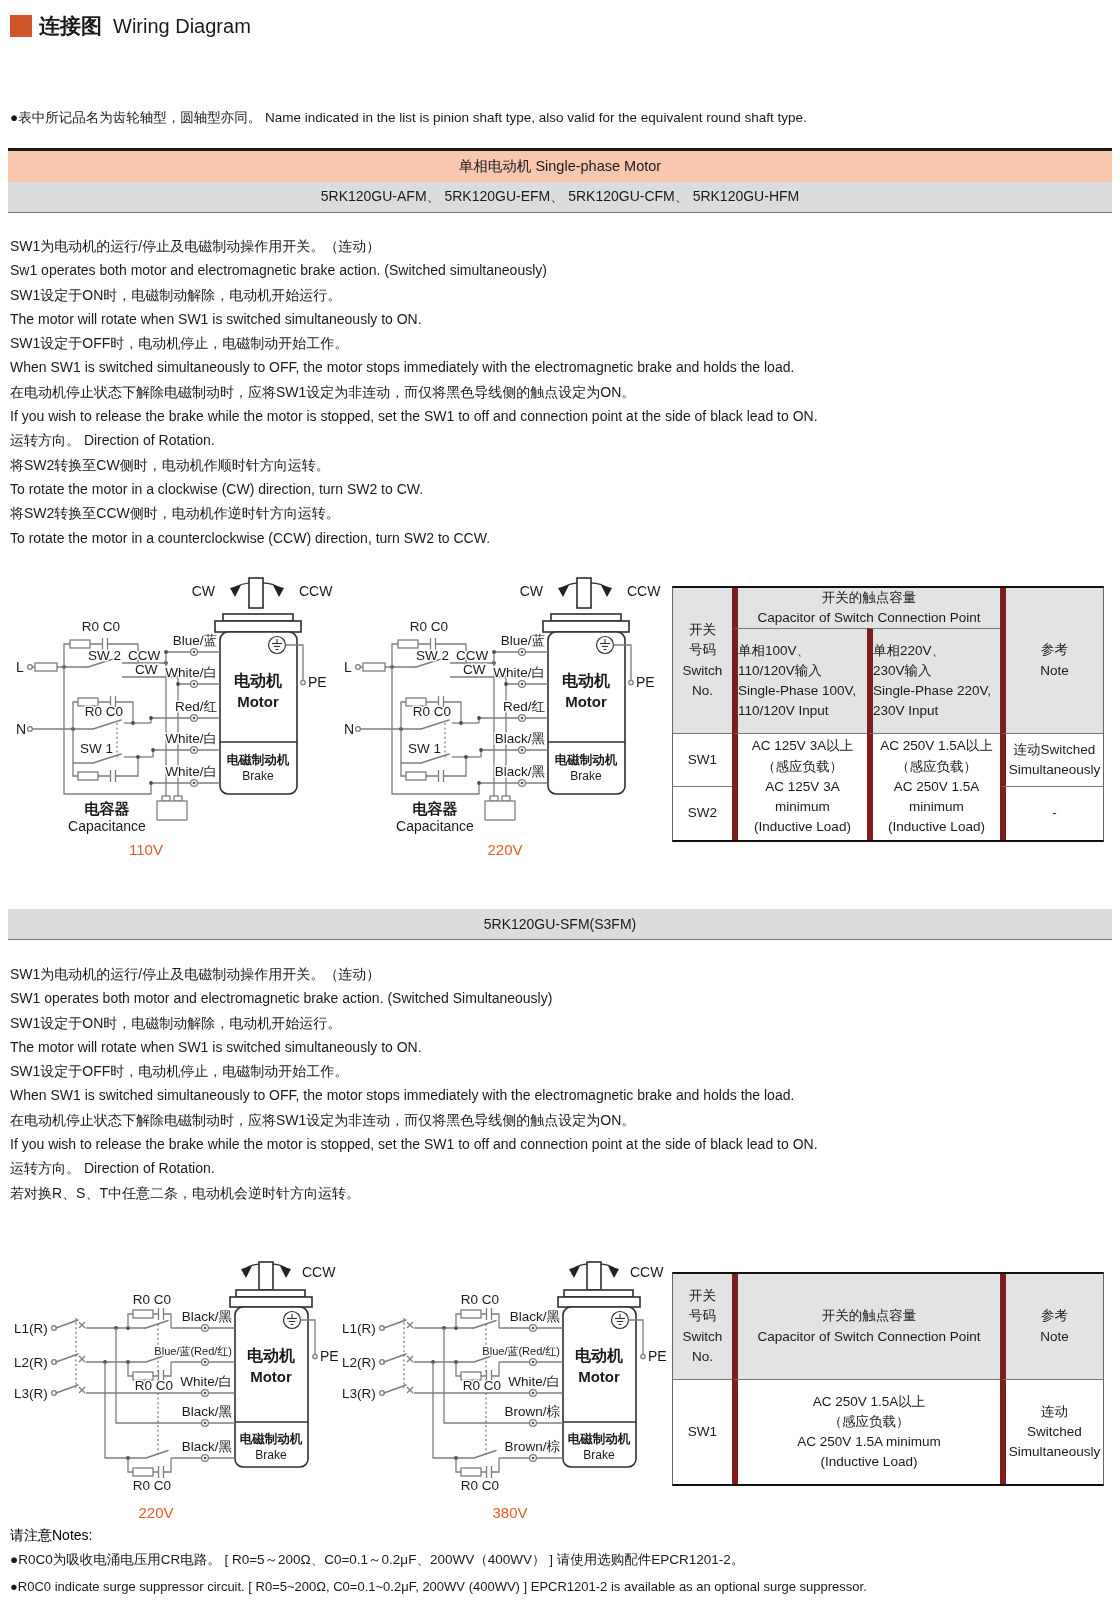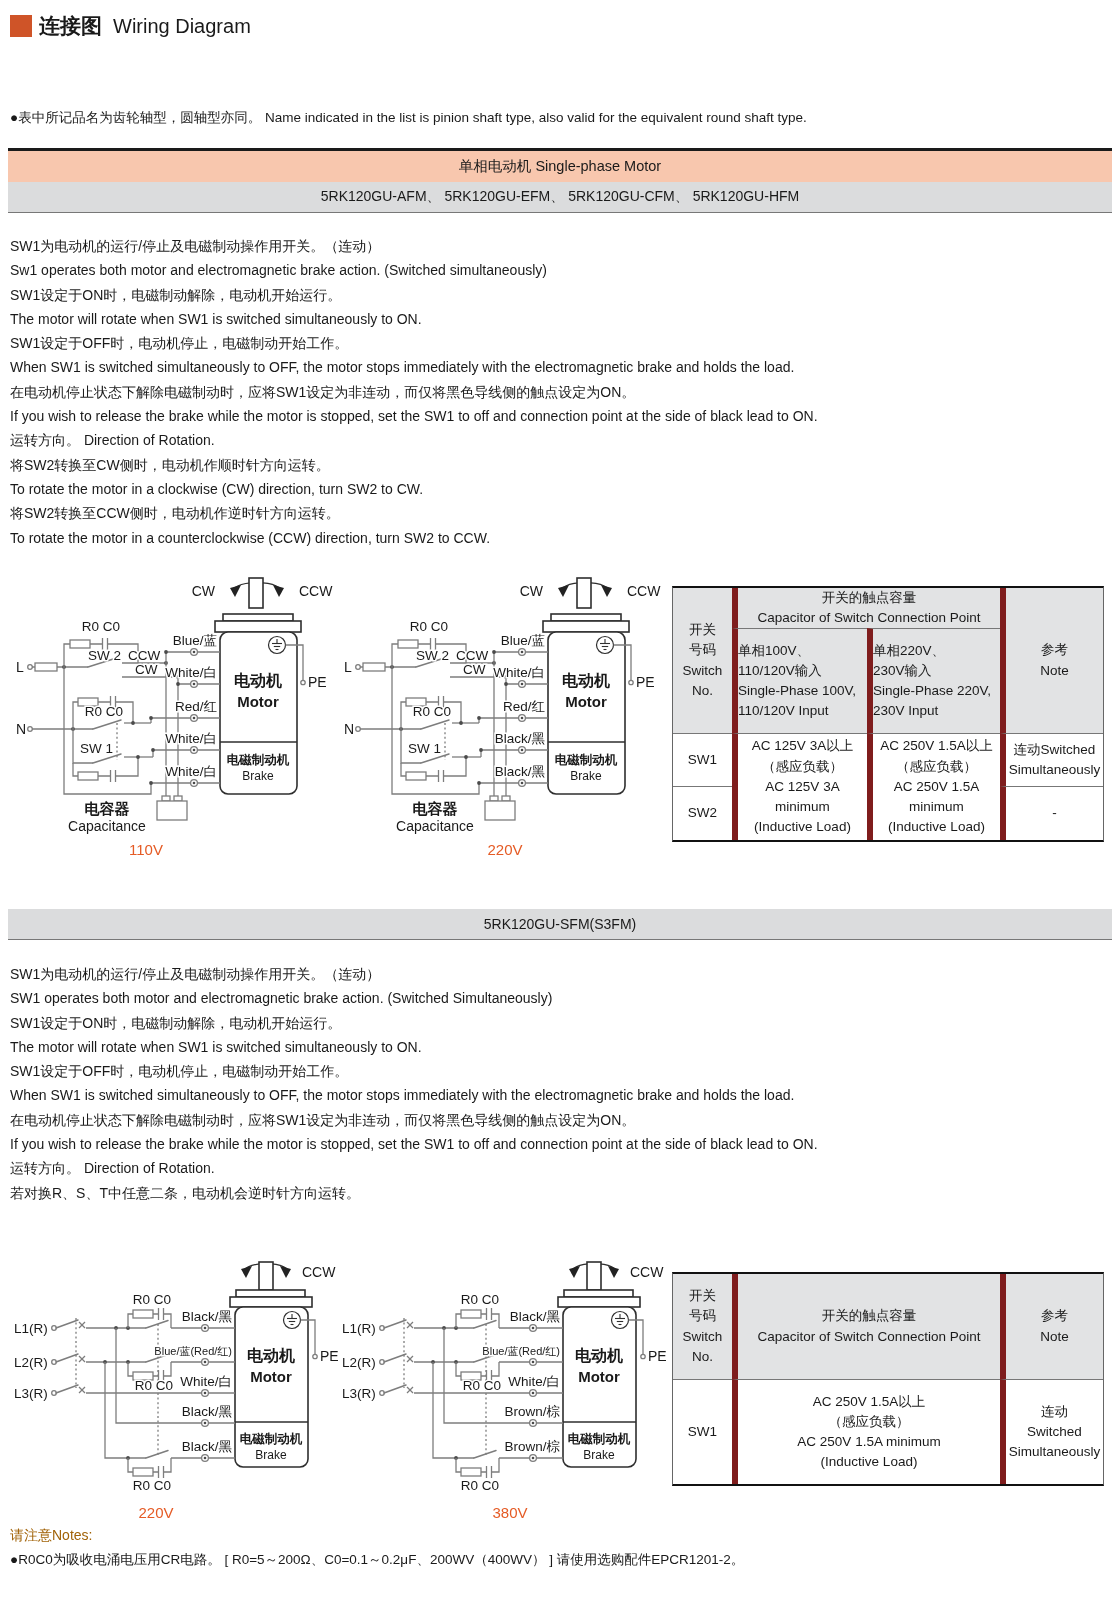--- a/index.html
+++ b/index.html
@@ -19,21 +19,21 @@
           display:flex;align-items:center;justify-content:center;font-size:14.5px;}
   .band-g{left:8px;width:1104px;height:30px;background:#DBDCDD;border-bottom:1.5px solid #777;
           display:flex;align-items:center;justify-content:center;font-size:14px;}
   
   .para{left:10px;width:1100px;}
   .para div{height:24.3px;line-height:24.3px;font-size:14px;white-space:nowrap;}
   .para div.en{font-size:14px;}
   
   .vlabel{width:68px;text-align:center;font-size:15px;color:#E55B25;}
   
-  .notes-h{left:10px;font-size:14px;color:#a16207;}
+  .notes-h{left:10px;font-size:14px;color:#000000;}
   .note-l{left:10px;font-size:13.5px;white-space:nowrap;}
   
   .ctable{display:grid;border-top:2.5px solid #111;border-bottom:2.5px solid #111;
           border-left:1px solid #666;border-right:1px solid #666;font-size:13.5px;}
   .ctable .cell{display:flex;align-items:center;justify-content:center;text-align:center;
           white-space:pre-line;line-height:1.5;}
   .ctable .hd{background:#E2E3E4;}
   .ctable .bl{border-left:6px solid #7f1d1d;}
   .ctable .bt{border-top:1px solid #777;}
   .ctable .left{justify-content:flex-start;text-align:left;padding-left:0;}
@@ -589,14 +589,15 @@
     <div class="cell bl bt" style="grid-area:2/3/3/4">连动
 Switched
 Simultaneously</div>
   </div>
 
   <div class="abs vlabel" style="left:122px;top:1504px">220V</div>
   <div class="abs vlabel" style="left:476px;top:1504px">380V</div>
 
   <div class="abs notes-h" style="top:1527px">请注意Notes:</div>
   <div class="abs note-l" style="top:1551px">●R0C0为吸收电涌电压用CR电路。 [ R0=5～200Ω、C0=0.1～0.2μF、200WV（400WV） ] 请使用选购配件EPCR1201-2。</div>
+  <div class="abs note-l" style="top:1579px;font-size:13px">●R0C0 indicate surge suppressor circuit. [ R0=5~200Ω, C0=0.1~0.2μF, 200WV (400WV) ] EPCR1201-2 is available as an optional surge suppressor.</div>
 
 </div>
 
 </body></html>

